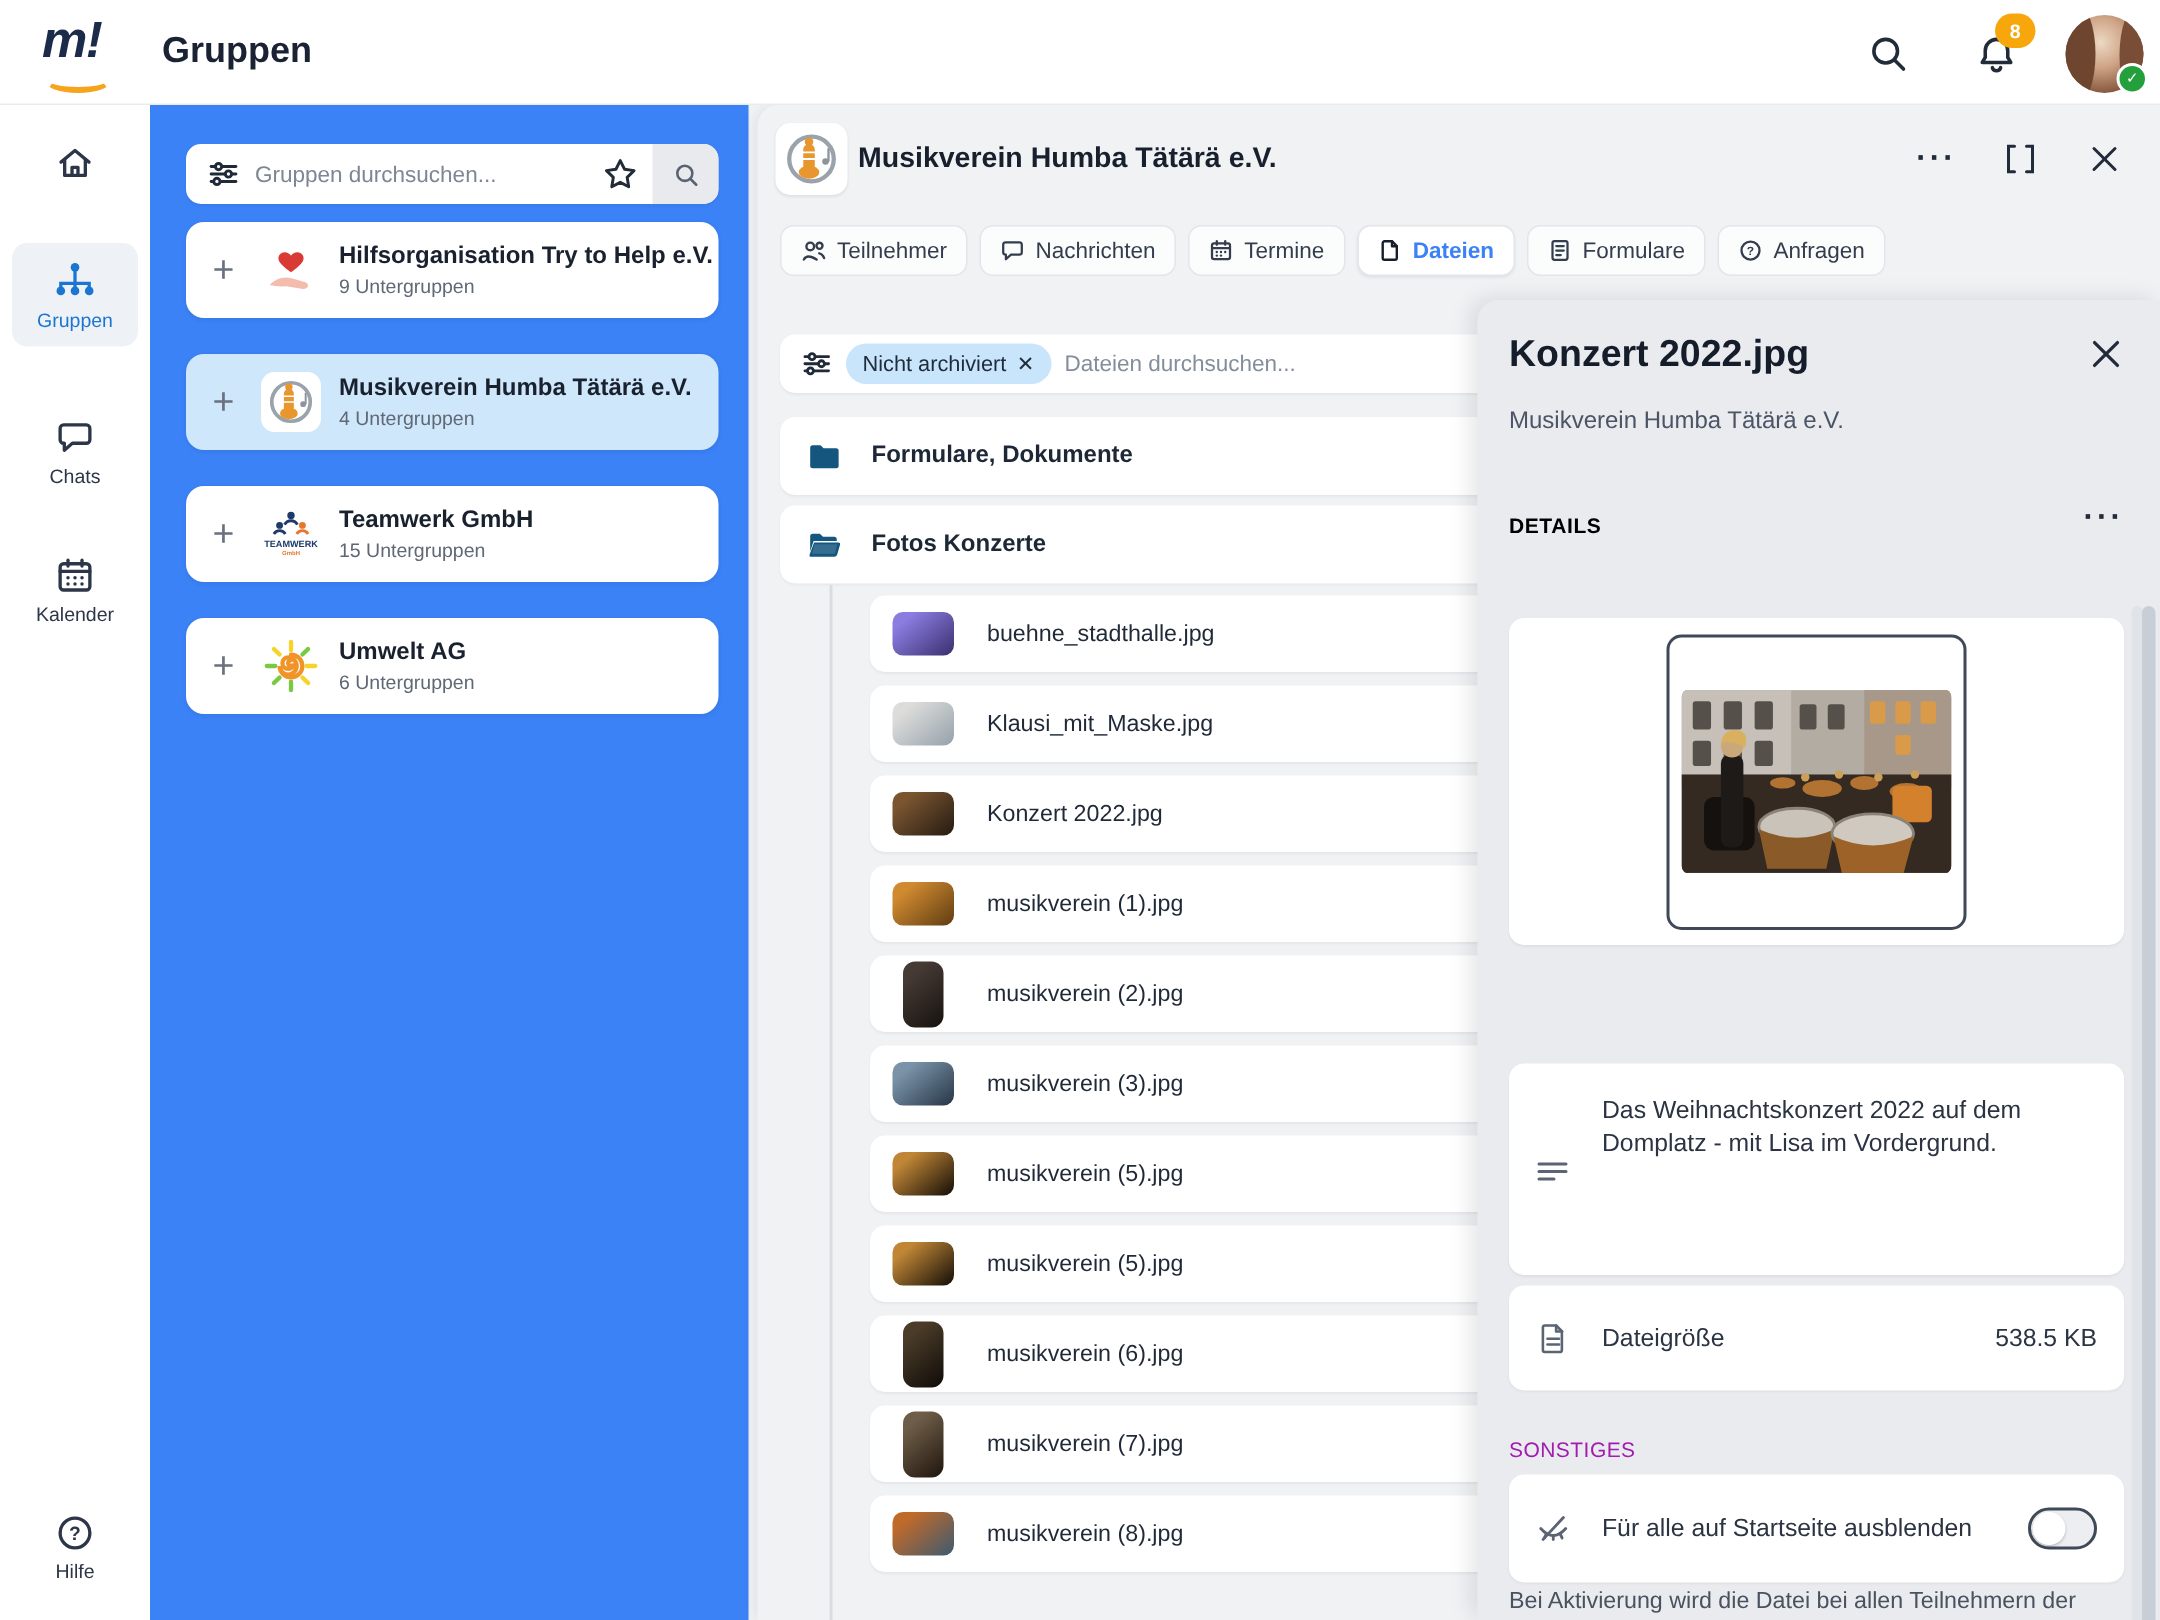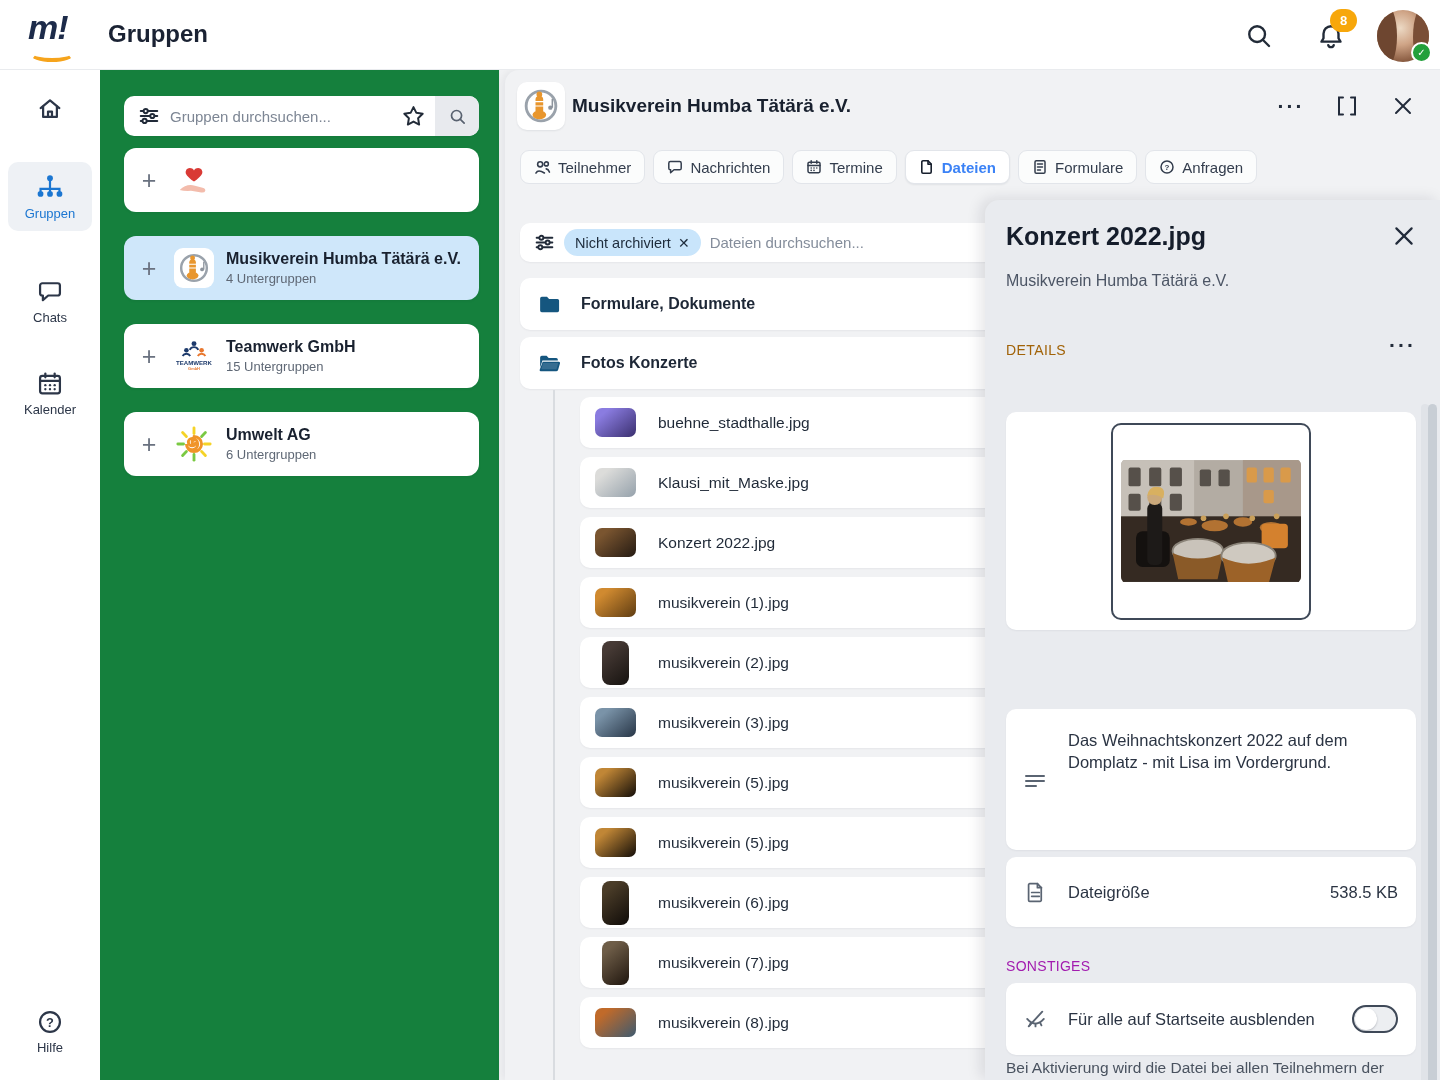--- a/index.html
+++ b/index.html
@@ -29,21 +29,21 @@
 
   
   .navcol { position:absolute; left:0; top:70px; width:100px; height:1010px; background:#fff; z-index:30; }
   .nav-item { position:absolute; left:8px; width:84px; display:flex; flex-direction:column; align-items:center;
     gap:4px; padding:10px 0; border-radius:10px; cursor:pointer; }
   .nav-item span { font-size:13px; color:#2c3648; }
   .nav-item.active { background:#eef1f5; }
   .nav-item.active span { color:#1b76d1; font-weight:500; }
 
   
-  .grouppanel { position:absolute; left:100px; top:70px; width:400px; height:1010px; background:#15803d;
+  .grouppanel { position:absolute; left:100px; top:70px; width:400px; height:1010px; background:#3b82f6;
     border-right:1px solid #ededf0; z-index:20; }
   .gsearch { position:absolute; left:24px; top:26px; width:355px; height:40px; background:#fff;
     border-radius:10px; box-shadow:0 1px 2px rgba(16,24,40,.05); display:flex; align-items:center; overflow:hidden; }
   .gsearch input { border:0; outline:0; flex:1; font-size:15px; color:#1b2433; font-family:inherit; background:transparent; }
   .gsearch input::placeholder { color:#7d8694; }
   .gs-filter { padding:0 10px 0 14px; display:flex; align-items:center; cursor:pointer; }
   .gs-star { padding:0 10px; display:flex; align-items:center; cursor:pointer; }
   .gs-btn { width:44px; height:40px; background:#e8eaee; display:flex; align-items:center; justify-content:center; cursor:pointer; }
   .gcards { position:absolute; left:24px; top:78px; width:355px; display:flex; flex-direction:column; gap:24px; }
   .gcard { height:64px; background:#fff; border-radius:12px; box-shadow:0 1px 3px rgba(16,24,40,.07);
@@ -94,21 +94,21 @@
   .thumb.portrait { width:27px; height:44px; border-radius:8px; }
   .file-name { font-size:15.5px; color:#1f2937; }
 
   
   .detailpanel { position:absolute; left:985px; top:200px; width:455px; height:880px; background:#e9ebef;
     border-radius:14px 0 0 0; box-shadow:-5px -2px 14px rgba(16,24,40,.10); z-index:25; }
   .dp-title { position:absolute; left:21px; top:22px; font-size:25px; font-weight:700; color:#151d2b; }
   .dp-close { position:absolute; right:22px; top:22px; width:28px; height:28px; cursor:pointer;
     display:flex; align-items:center; justify-content:center; }
   .dp-sub { position:absolute; left:21px; top:72px; font-size:16px; color:#4c5565; }
-  .dp-sect { position:absolute; left:21px; font-size:14px; font-weight:400; color:#a16207; letter-spacing:.4px; }
+  .dp-sect { position:absolute; left:21px; font-size:14px; font-weight:700; color:#000000; letter-spacing:.4px; }
   .dp-sect.light { font-weight:400; color:#a21caf; letter-spacing:.3px; }
   .dp-dots { position:absolute; right:24px; top:140px; cursor:pointer; }
   .dcard { position:absolute; left:21px; width:410px; background:#fff; border-radius:10px;
     box-shadow:0 1px 2px rgba(16,24,40,.05); }
   .preview-card { top:212px; height:218px; display:flex; align-items:center; justify-content:center; }
   .preview-frame { width:200px; height:197px; border:2px solid #3f4958; border-radius:10px; background:#fff;
     display:flex; align-items:center; justify-content:center; }
   .field { display:flex; align-items:center; padding:0 18px 0 16px; gap:20px; }
   .field .ficon { width:26px; flex:0 0 auto; display:flex; justify-content:center; }
   .field-title { top:438px; height:66px; }
@@ -249,20 +249,24 @@
 
   <div class="gcards">
 
     <div class="gcard">
       <span class="gplus">+</span>
       <span class="glogo">
         <svg width="38" height="38" viewBox="0 0 40 40">
           <path d="M20 10 c2-3.6 7.4-3.3 8.6.4 1 3-1.4 6-8.6 11.2-7.2-5.2-9.6-8.2-8.6-11.2 1.2-3.7 6.6-4 8.6-.4z" fill="#d93a35"></path>
           <path d="M5 30.5q7-7 16-4.5l8 2.2q3.6 1 2.8 3.4-.7 2.3-5.6 1.4l-9.4-1.6q-7.5.4-11.8-.9z" fill="#f3bcac"></path>
           </svg>
+      </span>
+      <span class="gtext">
+        <div class="gname">Hilfsorganisation Try to Help e.V.</div>
+        <div class="gsub">9 Untergruppen</div>
       </span>
     </div>
 
     <div class="gcard selected">
       <span class="gplus">+</span>
       <span class="glogo">
         <svg width="38" height="38" viewBox="0 0 40 40">
           <circle cx="20" cy="20" r="13.5" fill="none" stroke="#9aa2ab" stroke-width="2.6"></circle>
           <circle cx="18.5" cy="9.5" r="2.6" fill="#e8962e"></circle>
           <rect x="15" y="11" width="7" height="16" rx="3.2" fill="#e8962e"></rect>

